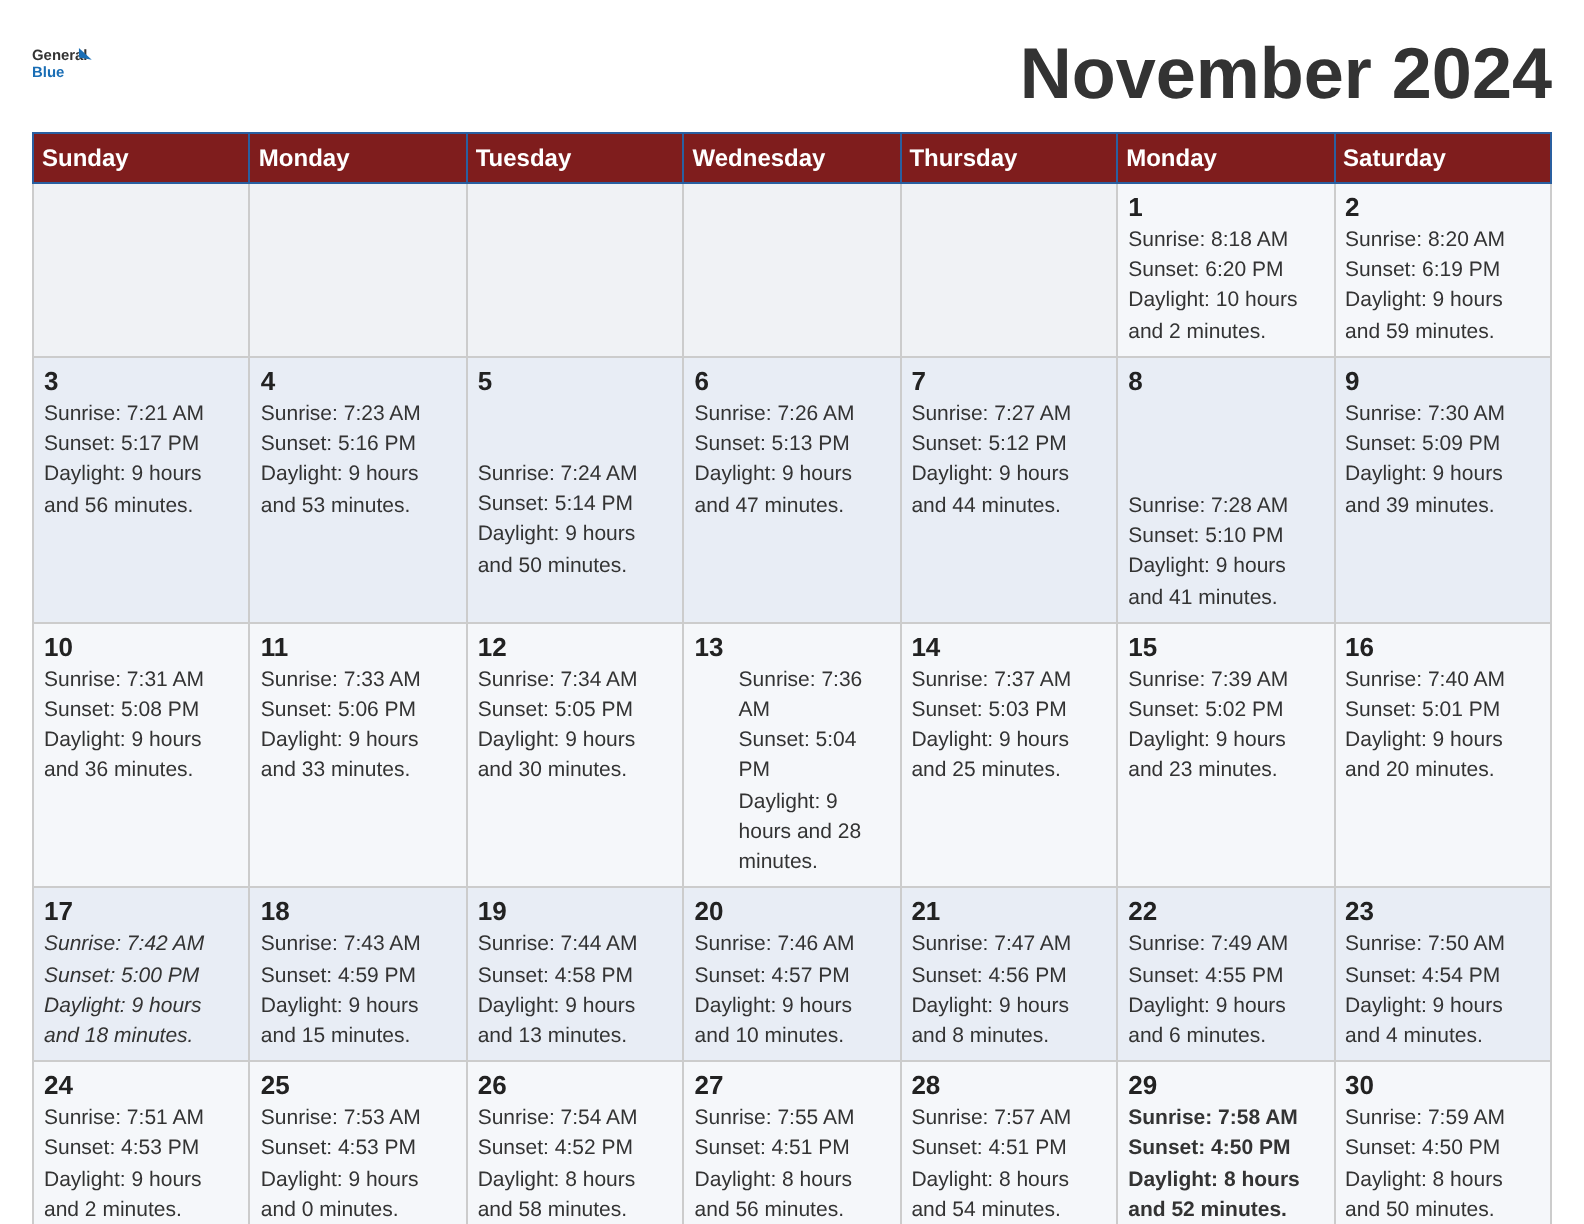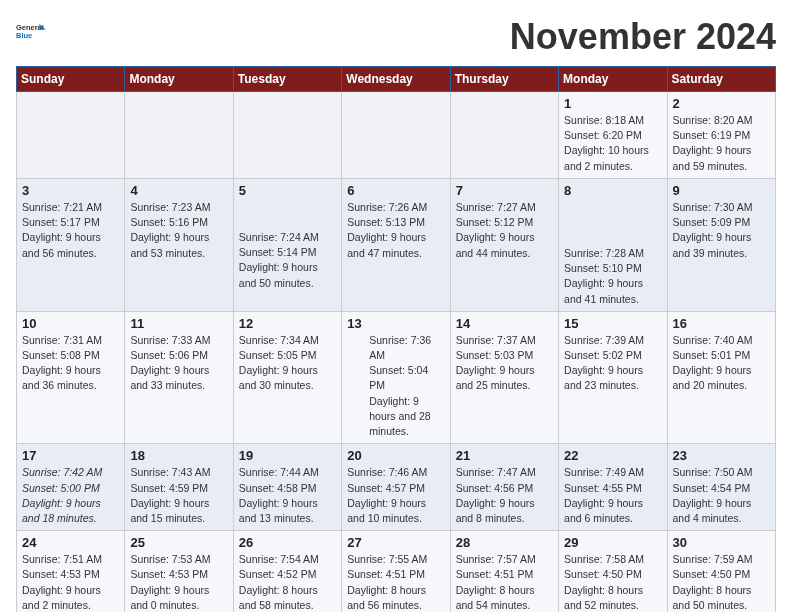--- a/index.html
+++ b/index.html
@@ -287,21 +287,21 @@
 Daylight: 8 hours and 56 minutes.</div>
         </td>
         <td>
           <span class="day-num">28</span>
           <div class="day-info" style="white-space: pre-line;">Sunrise: 7:57 AM
 Sunset: 4:51 PM
 Daylight: 8 hours and 54 minutes.</div>
         </td>
         <td>
           <span class="day-num">29</span>
-          <div class="day-info" style="white-space: pre-line;">Sunrise: 7:58 AM
+          <div class="day-info" style="white-space: pre-line; font-weight: bold;">Sunrise: 7:58 AM
 Sunset: 4:50 PM
 Daylight: 8 hours and 52 minutes.</div>
         </td>
         <td>
           <span class="day-num">30</span>
           <div class="day-info" style="white-space: pre-line;">Sunrise: 7:59 AM
 Sunset: 4:50 PM
 Daylight: 8 hours and 50 minutes.</div>
         </td>
       </tr>

